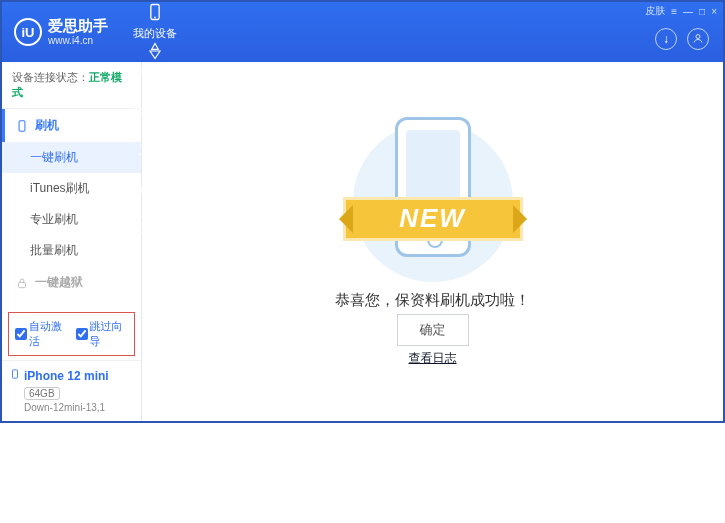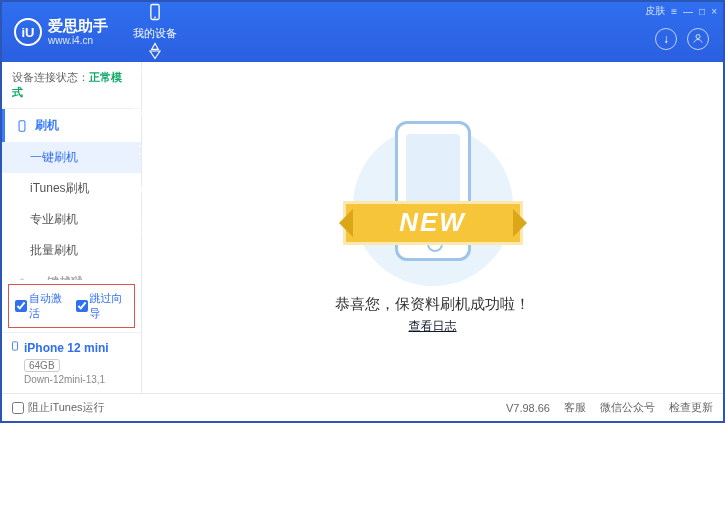--- a/index.html
+++ b/index.html
@@ -194,29 +194,18 @@
       </div>
     </div>
 
     <div class="main">
       <div class="illus">
         <div class="bg-circle"></div>
         <div class="phone"></div>
         <div class="newrib">NEW</div>
       </div>
       <div class="msg">恭喜您，保资料刷机成功啦！</div>
+      <button class="okbtn">确定</button>
       <a class="loglink">查看日志</a>
     </div>
   </div>
 
-  <div class="footer">
-    <label style="display:flex;align-items:center;gap:4px;">
-      <input type="checkbox" style="">
-      <span>阻止iTunes运行</span>
-    </label>
-    <div class="right">
-      <span>V7.98.66</span>
-      <span>客服</span>
-      <span>微信公众号</span>
-      <span>检查更新</span>
-    </div>
-  </div>
 </div>
 
 </body></html>

